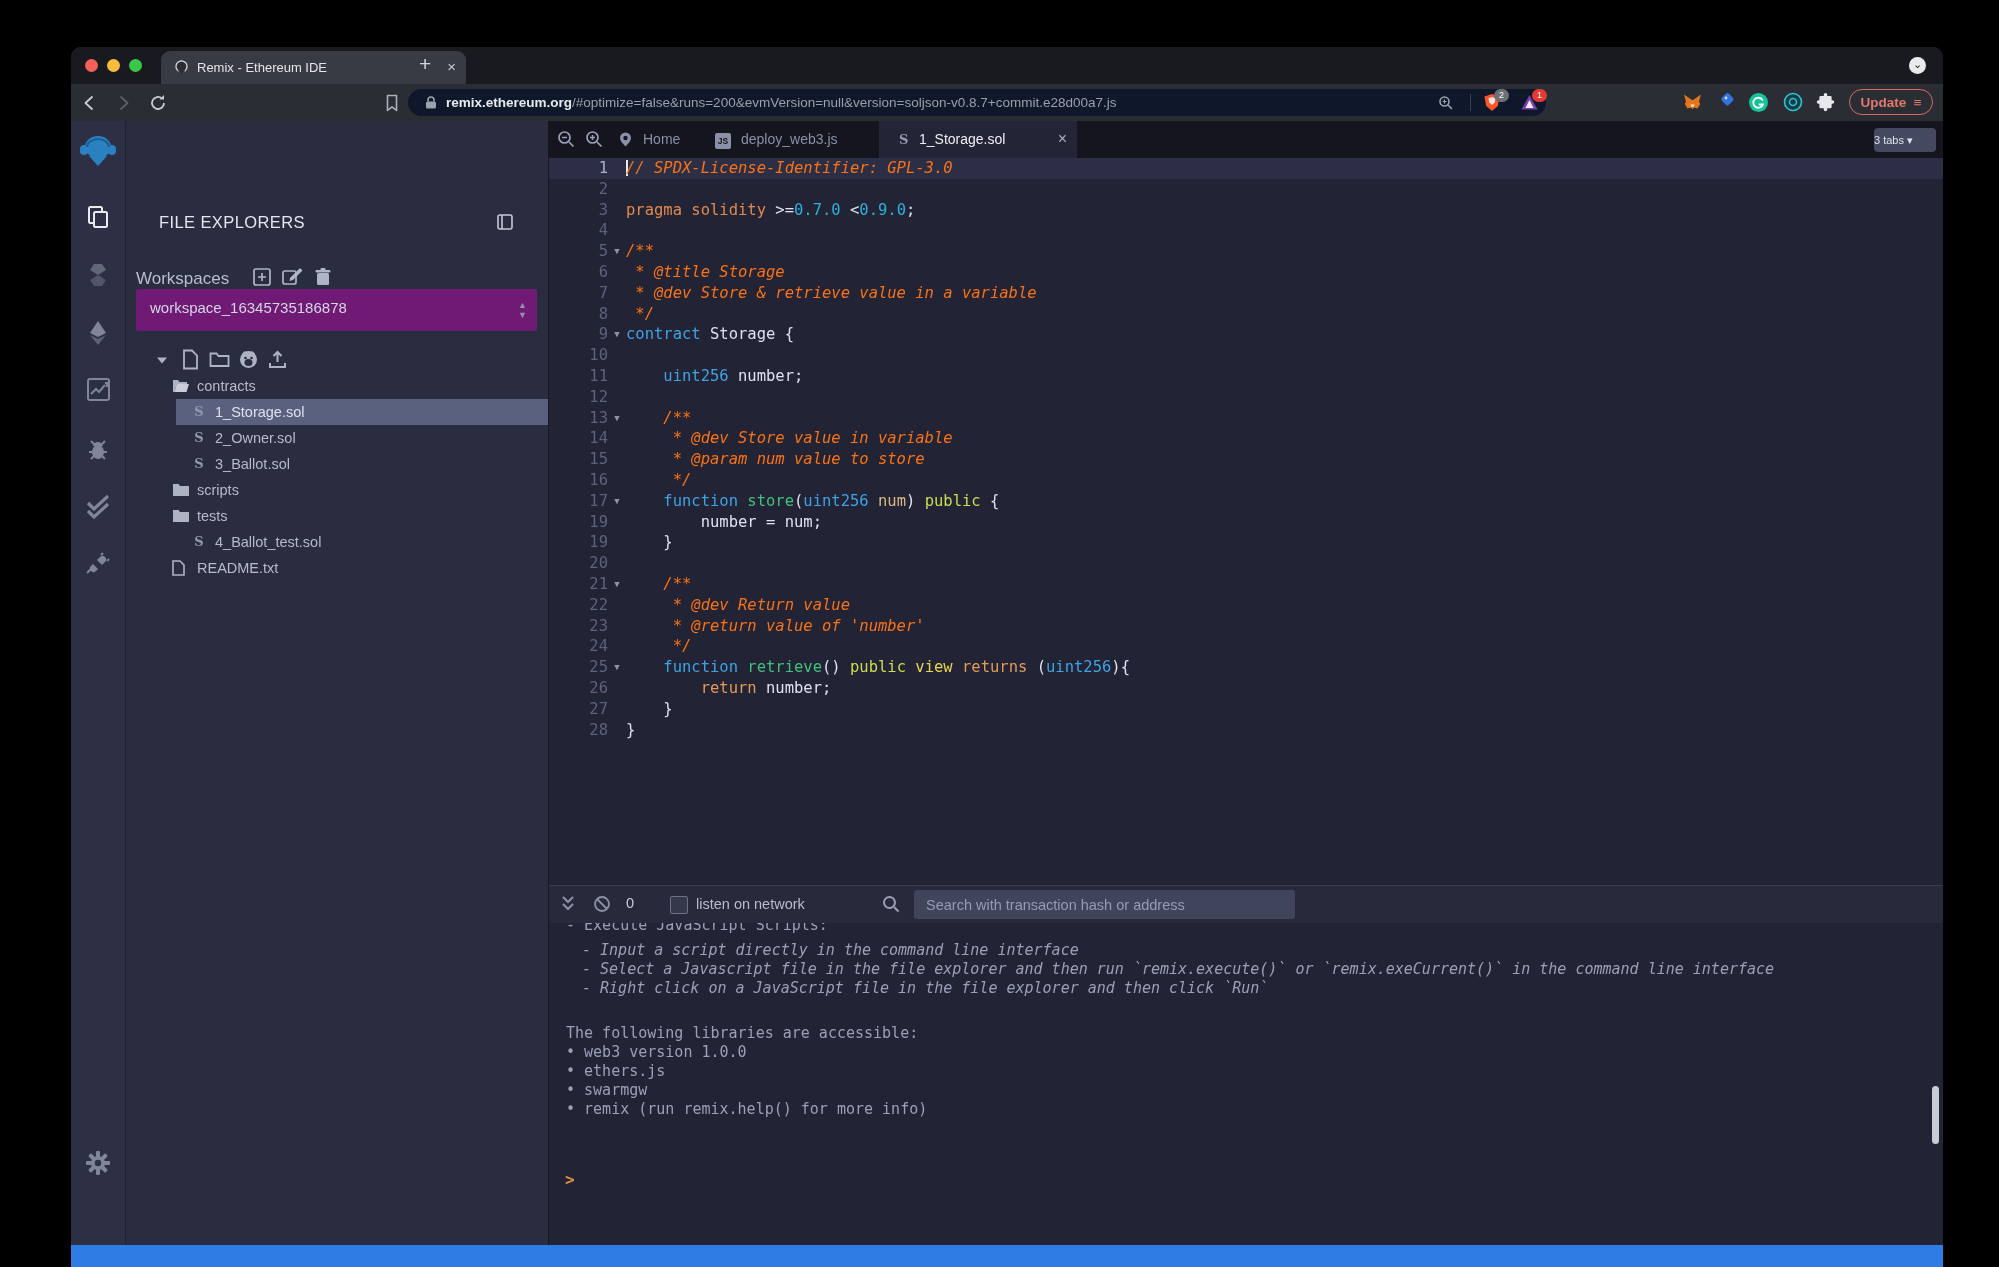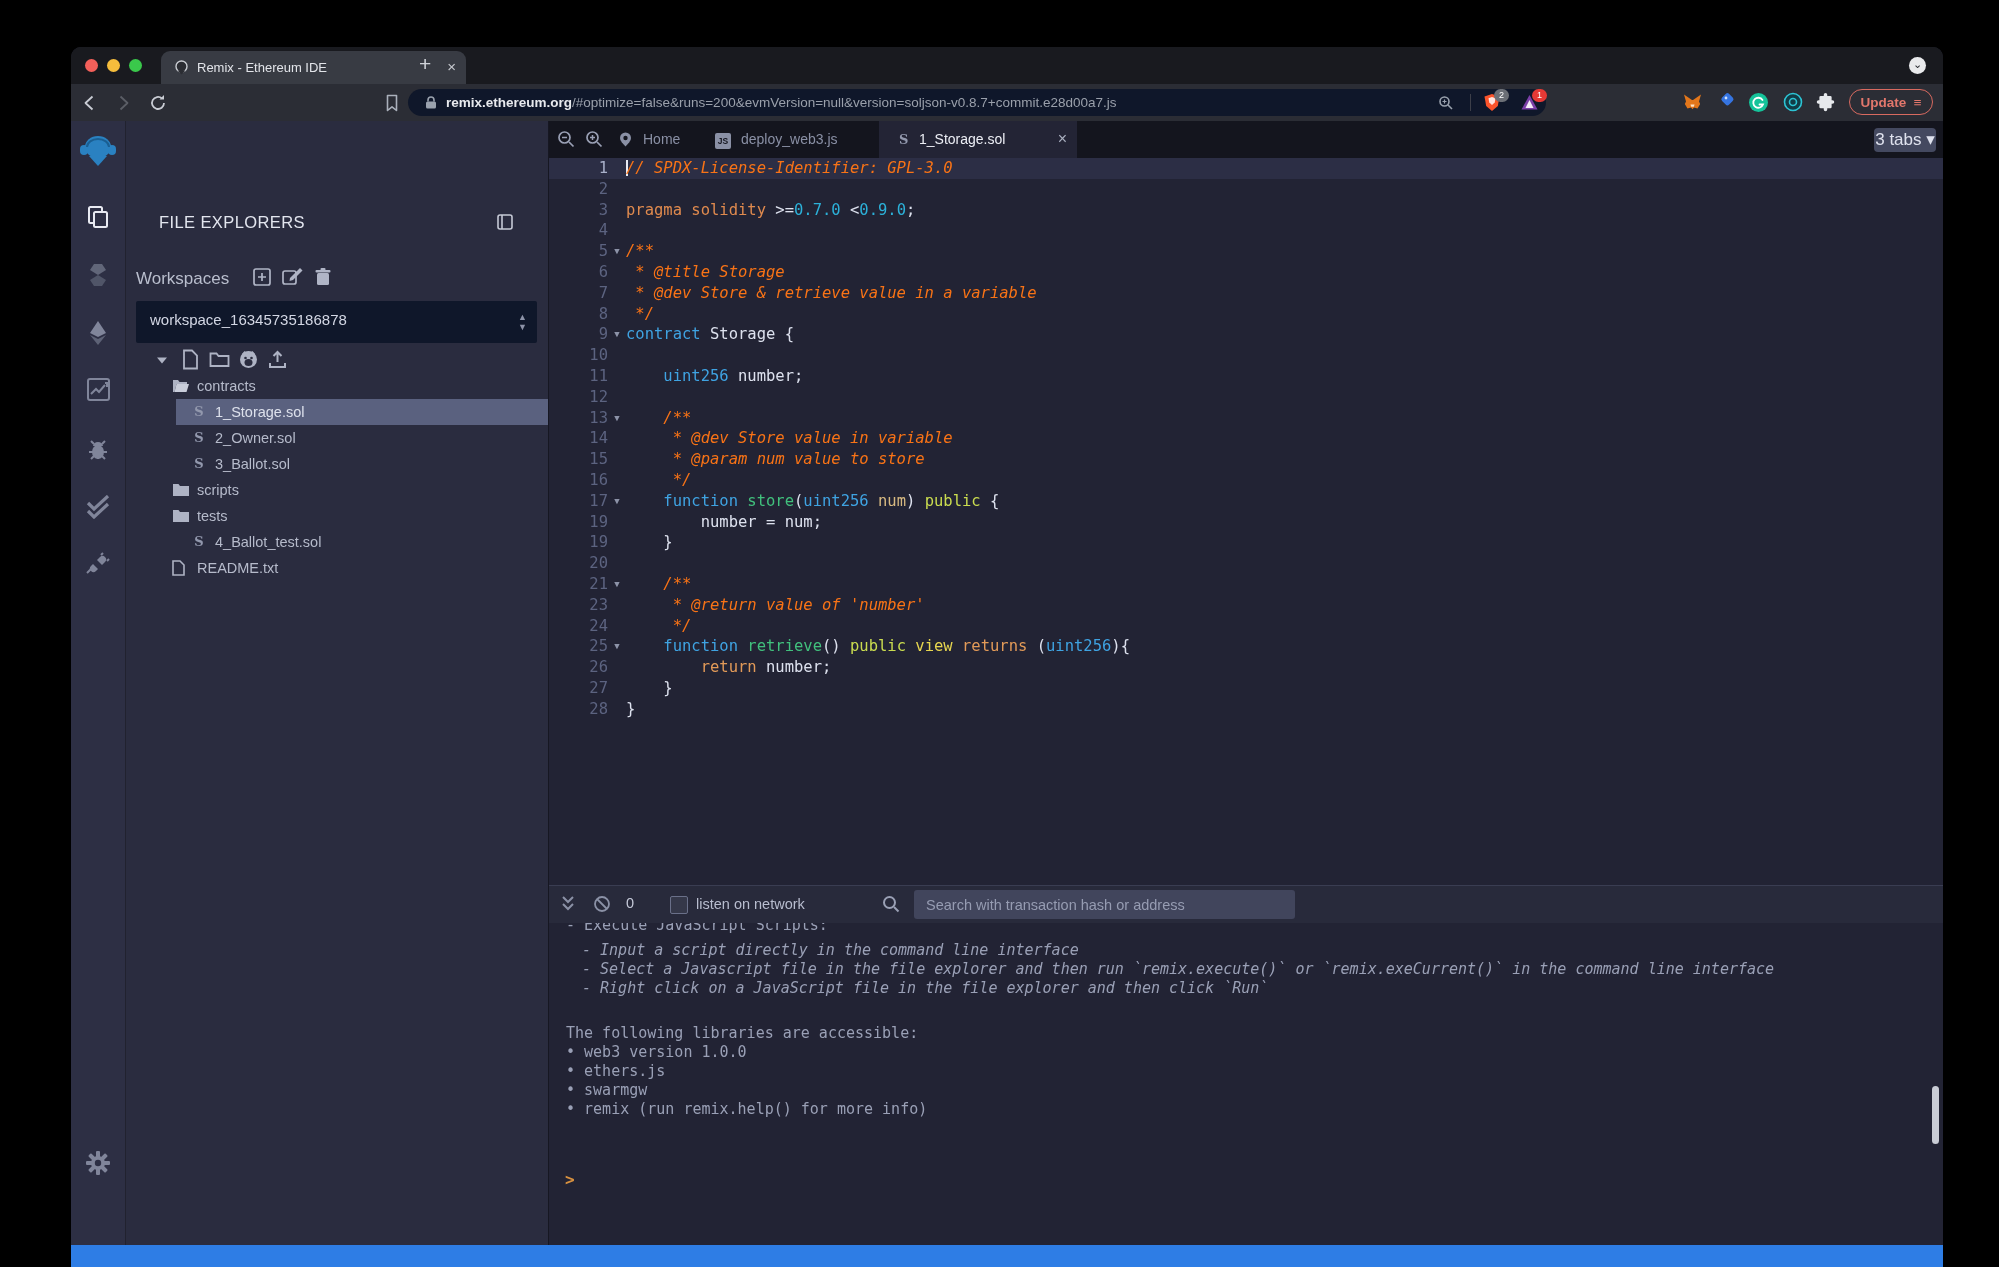--- a/index.html
+++ b/index.html
@@ -30,21 +30,21 @@
   .app{position:absolute;top:74px;left:0;right:0;bottom:22px;background:#222334;}
   .rail{position:absolute;top:0;bottom:0;left:0;width:54px;background:#2d2f44;}
   .railic{position:absolute;left:0;width:54px;text-align:center;}
   .panel{position:absolute;top:0;bottom:0;left:54px;width:423px;background:#2a2c3f;border-left:1px solid #21222f;box-sizing:border-box;}
   .main{position:absolute;top:0;bottom:0;left:477px;right:0;background:#222334;border-left:1px solid #161722;box-sizing:border-box;}
   
   .fe-head{position:absolute;left:33px;top:92px;font-size:16.5px;letter-spacing:.4px;color:#e3e6ef;}
   .fe-headic{position:absolute;left:370px;top:92px;}
   .ws-label{position:absolute;left:10px;top:148px;font-size:17px;color:#b9becd;}
   .ws-ic{position:absolute;top:146px;}
-  .ws-select{position:absolute;left:10px;top:180px;width:401px;height:42px;background:#0f172a;border-radius:2px;}
+  .ws-select{position:absolute;left:10px;top:168px;width:401px;height:42px;background:#701a75;border-radius:2px;}
   .ws-select .val{position:absolute;left:14px;top:10px;font-size:15px;color:#d3d7e4;}
   .ws-stepper{position:absolute;right:10px;top:11px;color:#8d93a8;font-size:9px;line-height:10px;text-align:center;}
   .tree-tools{position:absolute;left:0;top:228px;width:100%;height:24px;}
   .tree-tools .ti{position:absolute;top:0;}
   #file-tree{position:absolute;left:0;top:252px;right:0;}
   .trow{position:relative;height:26px;line-height:26px;font-size:14.5px;color:#b6bbcb;white-space:nowrap;}
   .trow .hl-bg{position:absolute;left:50px;right:0;top:0;bottom:0;background:#5a617f;}
   .trow .lbl{position:relative;}
   .trow.sel .lbl{color:#dde1ec;}
   .trow .tic{position:relative;display:inline-block;width:18px;margin-right:7px;text-align:center;vertical-align:middle;margin-top:-3px;}
@@ -53,21 +53,21 @@
   .sol-s{font-family:"DejaVu Serif",serif;font-weight:bold;font-size:13px;color:#9298ad;}
   
   .edtabs{position:absolute;top:0;left:0;right:0;height:37px;background:#14151e;}
   .zoomic{position:absolute;top:9px;}
   .edtab{position:absolute;top:0;height:37px;font-size:14px;color:#8a90a5;}
   .edtab .tlabel{position:absolute;top:10px;left:26px;white-space:nowrap;}
   .edtab.active{background:#232435;color:#eceef5;}
   .edtab .ticon{position:absolute;left:0;top:10px;}
   .jsbadge{display:inline-block;width:16px;height:16px;background:#8a90a5;border-radius:2px;color:#14151e;font-size:8.5px;font-weight:bold;text-align:center;line-height:17px;}
   .tclose{position:absolute;right:10px;top:9px;color:#aab0c0;font-size:16px;}
-  .tabs-pill{position:absolute;right:7px;top:7px;width:62px;height:24px;background:#444960;border-radius:4px;color:#dfe2ee;font-size:17px;text-align:center;line-height:24px;}
+  .tabs-pill{position:absolute;right:7px;top:7px;width:62px;height:24px;background:#444960;border-radius:4px;color:#dfe2ee;font-size:11px;text-align:left;line-height:24px;}
   .code{position:absolute;top:37px;left:0;right:0;height:727px;overflow:hidden;font-family:"DejaVu Sans Mono",monospace;}
   .cl{height:20.8px;line-height:20.8px;font-size:15.5px;white-space:pre;display:flex;}
   .cl .ln{width:59px;text-align:right;color:#5c6380;flex:none;}
   .cl .fold{width:18px;text-align:center;color:#8d93a8;font-size:9px;flex:none;}
   .cl .ct{flex:1;}
   .cl.hl{background:#2c2e45;}
   .cl.hl .ln{color:#a9b0ca;}
   .cursor{display:inline-block;width:1.5px;height:16px;background:#e8eaf2;vertical-align:-3px;margin-right:-1.5px;}
   .tk-p{color:#dde1ee}.tk-c{color:#f97316;font-style:italic}.tk-o{color:#e08a4e}
   .tk-n{color:#2cb1d9}.tk-k{color:#3fa3e2}.tk-f{color:#41c07d}.tk-a{color:#d7b981}
@@ -411,20 +411,21 @@
           <div class="cl"><span class="ln">12</span><span class="fold"></span><span class="ct"></span></div>
           <div class="cl"><span class="ln">13</span><span class="fold">▼</span><span class="ct"><span class="tk-c">    /**</span></span></div>
           <div class="cl"><span class="ln">14</span><span class="fold"></span><span class="ct"><span class="tk-c">     * @dev Store value in variable</span></span></div>
           <div class="cl"><span class="ln">15</span><span class="fold"></span><span class="ct"><span class="tk-c">     * @param num value to store</span></span></div>
           <div class="cl"><span class="ln">16</span><span class="fold"></span><span class="ct"><span class="tk-c">     */</span></span></div>
           <div class="cl"><span class="ln">17</span><span class="fold">▼</span><span class="ct"><span class="tk-p">    </span><span class="tk-k">function</span><span class="tk-p"> </span><span class="tk-f">store</span><span class="tk-p">(</span><span class="tk-k">uint256</span><span class="tk-p"> </span><span class="tk-a">num</span><span class="tk-p">) </span><span class="tk-u">public</span><span class="tk-p"> {</span></span></div>
           <div class="cl"><span class="ln">19</span><span class="fold"></span><span class="ct"><span class="tk-p">        number = num;</span></span></div>
           <div class="cl"><span class="ln">19</span><span class="fold"></span><span class="ct"><span class="tk-p">    }</span></span></div>
           <div class="cl"><span class="ln">20</span><span class="fold"></span><span class="ct"></span></div>
           <div class="cl"><span class="ln">21</span><span class="fold">▼</span><span class="ct"><span class="tk-c">    /**</span></span></div>
+          <div class="cl"><span class="ln">22</span><span class="fold"></span><span class="ct"><span class="tk-c">     * @dev Return value</span></span></div>
           <div class="cl"><span class="ln">23</span><span class="fold"></span><span class="ct"><span class="tk-c">     * @return value of 'number'</span></span></div>
           <div class="cl"><span class="ln">24</span><span class="fold"></span><span class="ct"><span class="tk-c">     */</span></span></div>
           <div class="cl"><span class="ln">25</span><span class="fold">▼</span><span class="ct"><span class="tk-p">    </span><span class="tk-k">function</span><span class="tk-p"> </span><span class="tk-f">retrieve</span><span class="tk-p">() </span><span class="tk-u">public</span><span class="tk-p"> </span><span class="tk-v">view</span><span class="tk-p"> </span><span class="tk-r">returns</span><span class="tk-p"> (</span><span class="tk-k">uint256</span><span class="tk-p">){</span></span></div>
           <div class="cl"><span class="ln">26</span><span class="fold"></span><span class="ct"><span class="tk-p">        </span><span class="tk-r">return</span><span class="tk-p"> number;</span></span></div>
           <div class="cl"><span class="ln">27</span><span class="fold"></span><span class="ct"><span class="tk-p">    }</span></span></div>
           <div class="cl"><span class="ln">28</span><span class="fold"></span><span class="ct"><span class="tk-p">}</span></span></div>
         </div>
 
       <div class="termbar">
         <span class="tbic" style="left:11px">

